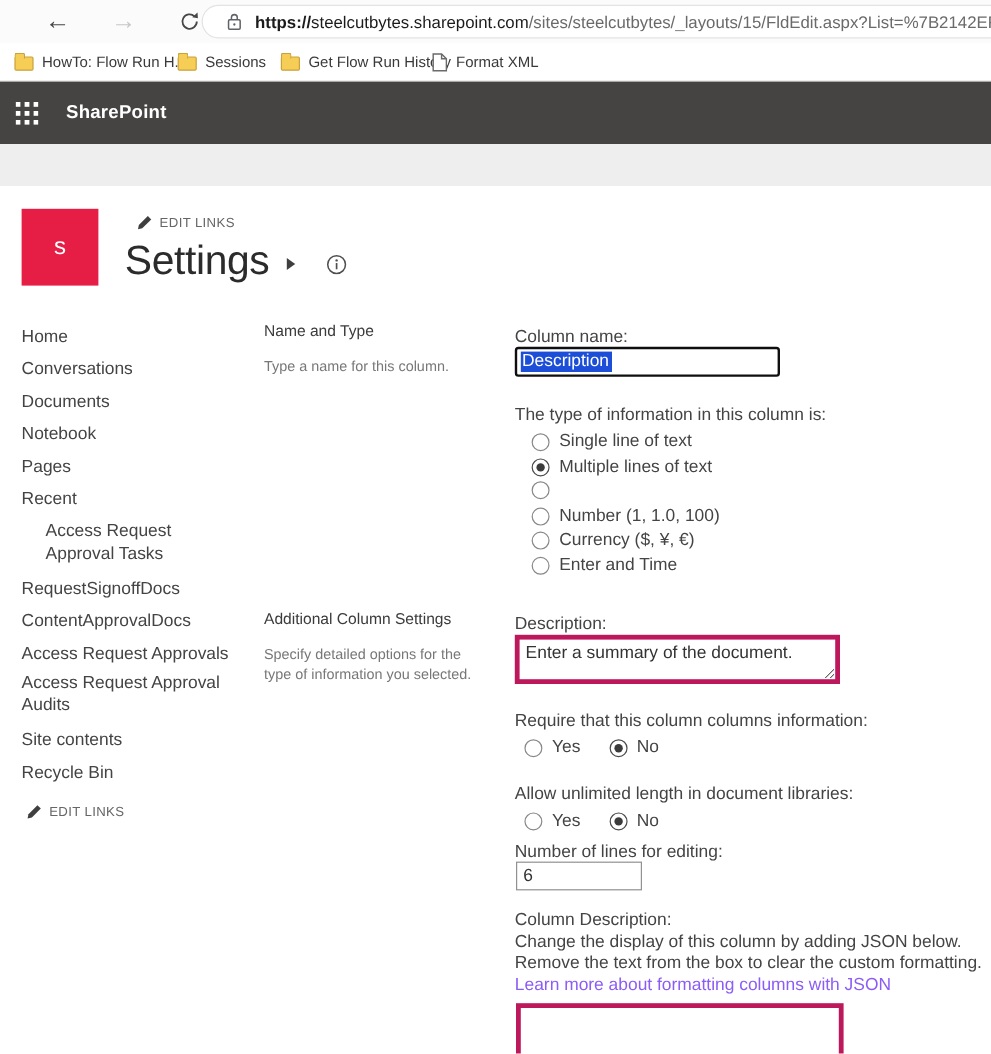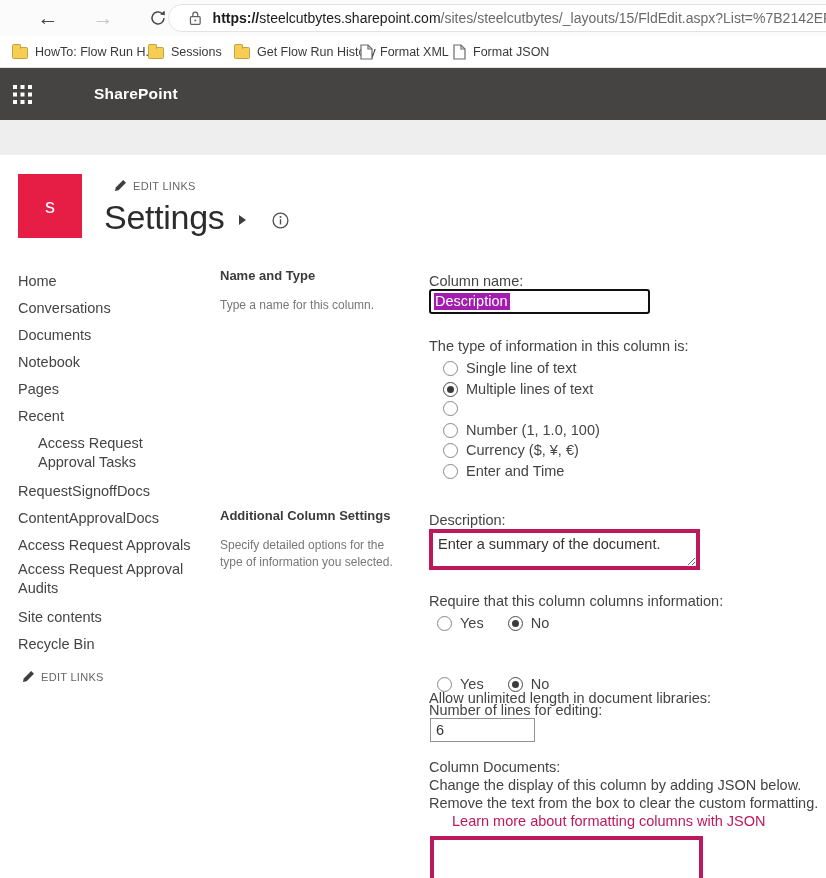--- a/index.html
+++ b/index.html
@@ -19,53 +19,53 @@
 
   .bookmarks { position:absolute; left:0; top:36px; width:826px; height:32px; background:#fff; border-bottom:1px solid #e2e2e2; }
   .bm-item { position:absolute; top:0; height:31px; display:flex; align-items:center; gap:7px; cursor:pointer; }
   .bm-label { font-size:12.5px; color:#3a3a3a; white-space:nowrap; }
   .folder-ico { position:relative; width:16px; height:12px; background:#f6cd55; border:1px solid #c9a23c; border-radius:1.5px; margin-top:3px; }
   .folder-ico::before { content:''; position:absolute; top:-4px; left:-1px; width:7px; height:4px; background:#f6cd55; border:1px solid #c9a23c; border-bottom:none; border-radius:2px 2px 0 0; }
 
   
   .suitebar { position:absolute; left:0; top:68px; width:826px; height:52px; background:#464442; }
   .waffle { position:absolute; left:13px; top:17px; width:19px; height:19px; cursor:pointer; }
-  .sp-name { position:absolute; left:55px; top:17px; font-size:15.5px; font-weight:700; color:#fff; letter-spacing:.2px;margin-left:39px; }
+  .sp-name { position:absolute; left:55px; top:17px; font-size:15.5px; font-weight:700; color:#fff; letter-spacing:.2px; }
   .grayband { position:absolute; left:0; top:120px; width:826px; height:35px; background:#eeeeee; }
 
   
   .site-logo { position:absolute; left:18px; top:174px; width:64px; height:64px; display:flex; align-items:center; justify-content:center; color:#fff; font-size:20px; cursor:pointer; }
   .editlinks { display:flex; align-items:center; gap:6px; cursor:pointer; }
   .editlinks span { font-size:11px; color:#666; letter-spacing:.3px; }
   .title-row { position:absolute; left:104px; top:198px; display:flex; align-items:center; }
   .title-text { font-size:34px; font-weight:300; color:#2b2b2b; letter-spacing:-.3px; }
   .crumb-sep { width:0; height:0; border-left:7px solid #3e3e3e; border-top:5px solid transparent; border-bottom:5px solid transparent; margin:4px 13px 0 15px; }
   .info-btn { margin-left:13px; margin-top:5px; cursor:pointer; line-height:0; }
 
   
   .side-item { position:absolute; left:18px; width:190px; font-size:14.5px; color:#444; line-height:19px; cursor:pointer; }
   .side-item.indent { left:38px; width:150px; }
 
   
-  .sec-head { position:absolute; left:220px; font-size:13px; font-weight:700; color:#3b3b3b; }
+  .sec-head { position:absolute; left:220px; font-size:13px; font-weight:400; color:#3b3b3b; }
   .sec-desc { position:absolute; left:220px; width:190px; font-size:12px; color:#777; line-height:17px; }
   .ctl-label { position:absolute; left:429px; font-size:14.5px; color:#444; white-space:nowrap; }
   .name-input { position:absolute; left:429px; top:289px; width:221px; height:25px; border:2px solid #0f0f0f; border-radius:3px; background:#fff; display:flex; align-items:center; padding-left:3px; cursor:text; }
-  .sel-text { background:#a21caf; color:#fff; font-size:14.5px; padding:0 2px 1px 1px; }
+  .sel-text { background:#1d4ed8; color:#fff; font-size:14.5px; padding:0 2px 1px 1px; }
   .radio-row { position:absolute; display:flex; align-items:center; gap:8px; cursor:pointer; }
   .radio { width:15px; height:15px; border:1px solid #8a8886; border-radius:50%; background:#fff; flex:none; }
   .radio.sel { border-color:#4a4a4a; position:relative; }
   .radio.sel::after { content:''; position:absolute; left:3px; top:3px; width:7px; height:7px; border-radius:50%; background:#3b3b3b; }
   .radio-label { font-size:14.5px; color:#444; white-space:nowrap; }
   .yn-group { position:absolute; display:flex; gap:24px; }
   .yn-group .radio-row { position:static; }
   textarea.sp-ta { position:absolute; left:429px; border:4px solid #be185d; font-family:"Liberation Sans","DejaVu Sans",sans-serif; font-size:14.5px; color:#333; padding:3px 5px; resize:both; background:#fff; }
   .small-input { position:absolute; left:430px; width:105px; height:24px; border:1px solid #919191; font-family:"Liberation Sans","DejaVu Sans",sans-serif; font-size:14.5px; color:#333; padding:0 5px; background:#fff; }
   .fmt-line { position:absolute; left:429px; font-size:14.5px; color:#444; white-space:nowrap; }
-  .fmt-link { color:#be185d; cursor:pointer; text-decoration:none;margin-left:23px; }
+  .fmt-link { color:#8b5cf6; cursor:pointer; text-decoration:none; }
 </style>
 </head>
 <body>
 
 <div class="toolbar">
   <button class="nav-btn" style="left:33px">
       <span>←</span>
     </button>
   <button class="nav-btn disabled" style="left:88px">
       <span>→</span>
@@ -98,27 +98,20 @@
   <div class="bm-item" style="left:234px">
     <span class="folder-ico"></span>
     <span class="bm-label">Get Flow Run History</span>
   </div>
   <div class="bm-item" style="left:360px">
     <svg width="13" height="16" viewBox="0 0 13 16">
       <path d="M1 1 h7 l4 4 v10 h-11 z" fill="#fff" stroke="#6a6a6a" stroke-width="1.2"></path>
       <path d="M8 1 v4 h4" fill="none" stroke="#6a6a6a" stroke-width="1.2"></path>
     </svg>
     <span class="bm-label">Format XML</span>
-  </div>
-  <div class="bm-item" style="left:453px">
-    <svg width="13" height="16" viewBox="0 0 13 16">
-      <path d="M1 1 h7 l4 4 v10 h-11 z" fill="#fff" stroke="#6a6a6a" stroke-width="1.2"></path>
-      <path d="M8 1 v4 h4" fill="none" stroke="#6a6a6a" stroke-width="1.2"></path>
-    </svg>
-    <span class="bm-label">Format JSON</span>
   </div>
 </div>
 
 <div class="suitebar">
   <div class="waffle">
     <svg width="19" height="19" viewBox="0 0 19 19">
       <g fill="#ffffff">
         <rect x="0" y="0" width="4" height="4"></rect>
           <rect x="7.5" y="0" width="4" height="4"></rect>
           <rect x="15" y="0" width="4" height="4"></rect>
@@ -224,33 +217,33 @@
   <div class="radio-row">
     <span class="radio"></span>
     <span class="radio-label">Yes</span>
   </div>
   <div class="radio-row">
     <span class="radio sel"></span>
     <span class="radio-label">No</span>
   </div>
 </div>
 
-<div class="ctl-label" style="top:690px">Allow unlimited length in document libraries:</div>
+<div class="ctl-label" style="top:654px">Allow unlimited length in document libraries:</div>
 <div class="yn-group" style="left:437px; top:676px">
   <div class="radio-row">
     <span class="radio"></span>
     <span class="radio-label">Yes</span>
   </div>
   <div class="radio-row">
     <span class="radio sel"></span>
     <span class="radio-label">No</span>
   </div>
 </div>
 
 <div class="ctl-label" style="top:702px">Number of lines for editing:</div>
 <input class="small-input" style="top: 718px;" value="6">
 
-<div class="fmt-line" style="top:759px">Column Documents:</div>
+<div class="fmt-line" style="top:759px">Column Description:</div>
 <div class="fmt-line" style="top:777px">Change the display of this column by adding JSON below.</div>
 <div class="fmt-line" style="top:795px">Remove the text from the box to clear the custom formatting.</div>
 <div class="fmt-line" style="top:813px"><a class="fmt-link" href="#">Learn more about formatting columns with JSON</a></div>
 
 <textarea class="sp-ta" style="top: 836px; left: 430px; width: 273px; height: 60px; resize: none;"></textarea>
 
 </body></html>

